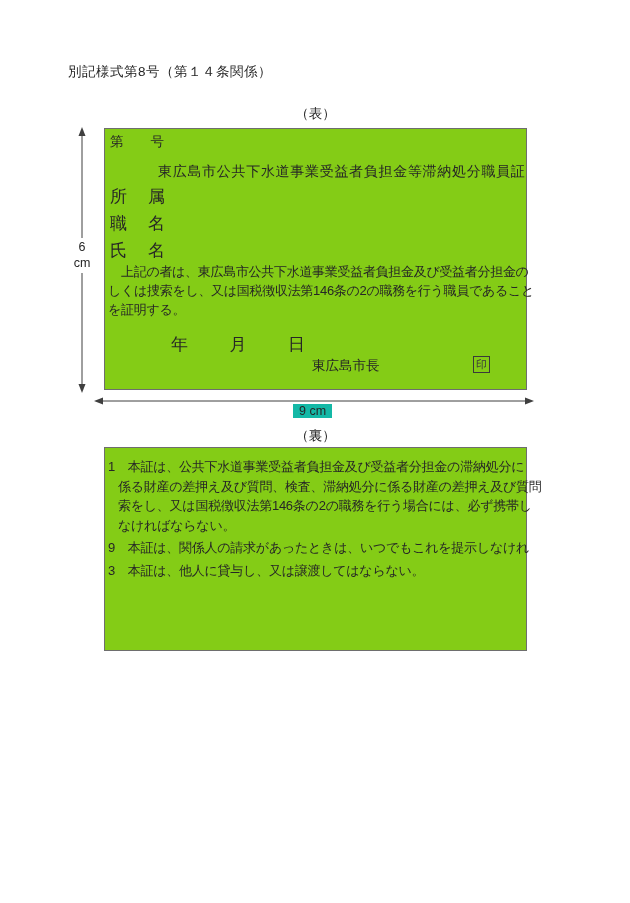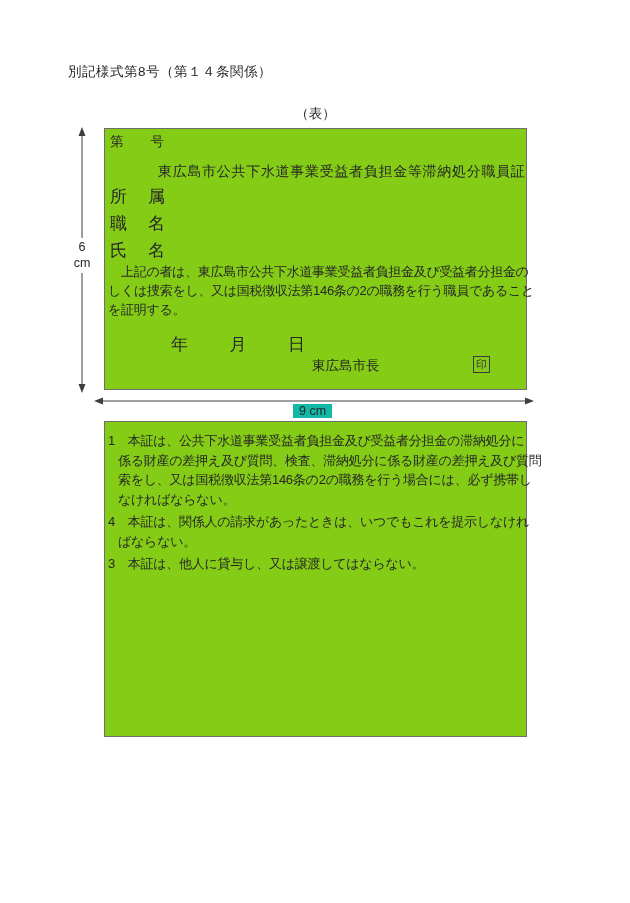--- a/index.html
+++ b/index.html
@@ -38,21 +38,21 @@
   .card {
     position: absolute;
     left: 104px;
     width: 423px;
     border: 1.5px solid #6e6e6e;
     box-sizing: border-box;
     background: #84cc16;
     font-size: 13px;
   }
   .card-front { top: 128px; height: 262px; }
-  .card-back  { top: 421px; height: 316px; padding: 9px 5px 0 3px; }
+  .card-back  { top: 447px; height: 204px; padding: 9px 5px 0 3px; }
 
   
   .cert-no {
     position: absolute;
     left: 5px;
     top: 4px;
     font-size: 13.5px;
     white-space: nowrap;
   }
   .card-title {
@@ -212,21 +212,20 @@
   <div class="side-label back-side-label">（裏）</div>
 
   <div class="card card-back">
     <div class="back-item">
         <div class="text-line">1　本証は、公共下水道事業受益者負担金及び受益者分担金の滞納処分に</div>
         <div class="text-line">係る財産の差押え及び質問、検査、滞納処分に係る財産の差押え及び質問</div>
         <div class="text-line">索をし、又は国税徴収法第146条の2の職務を行う場合には、必ず携帯し</div>
         <div class="text-line">なければならない。</div>
       </div>
     <div class="back-item">
-        <div class="text-line">4　本証は、関係人の請求があったときは、いつでもこれを提示しなけれ</div>
-        <div class="text-line">ばならない。</div>
+        <div class="text-line">9　本証は、関係人の請求があったときは、いつでもこれを提示しなけれ</div>
       </div>
     <div class="back-item">
         <div class="text-line">3　本証は、他人に貸与し、又は譲渡してはならない。</div>
       </div>
   </div>
 
 </div>
 
 </body></html>

